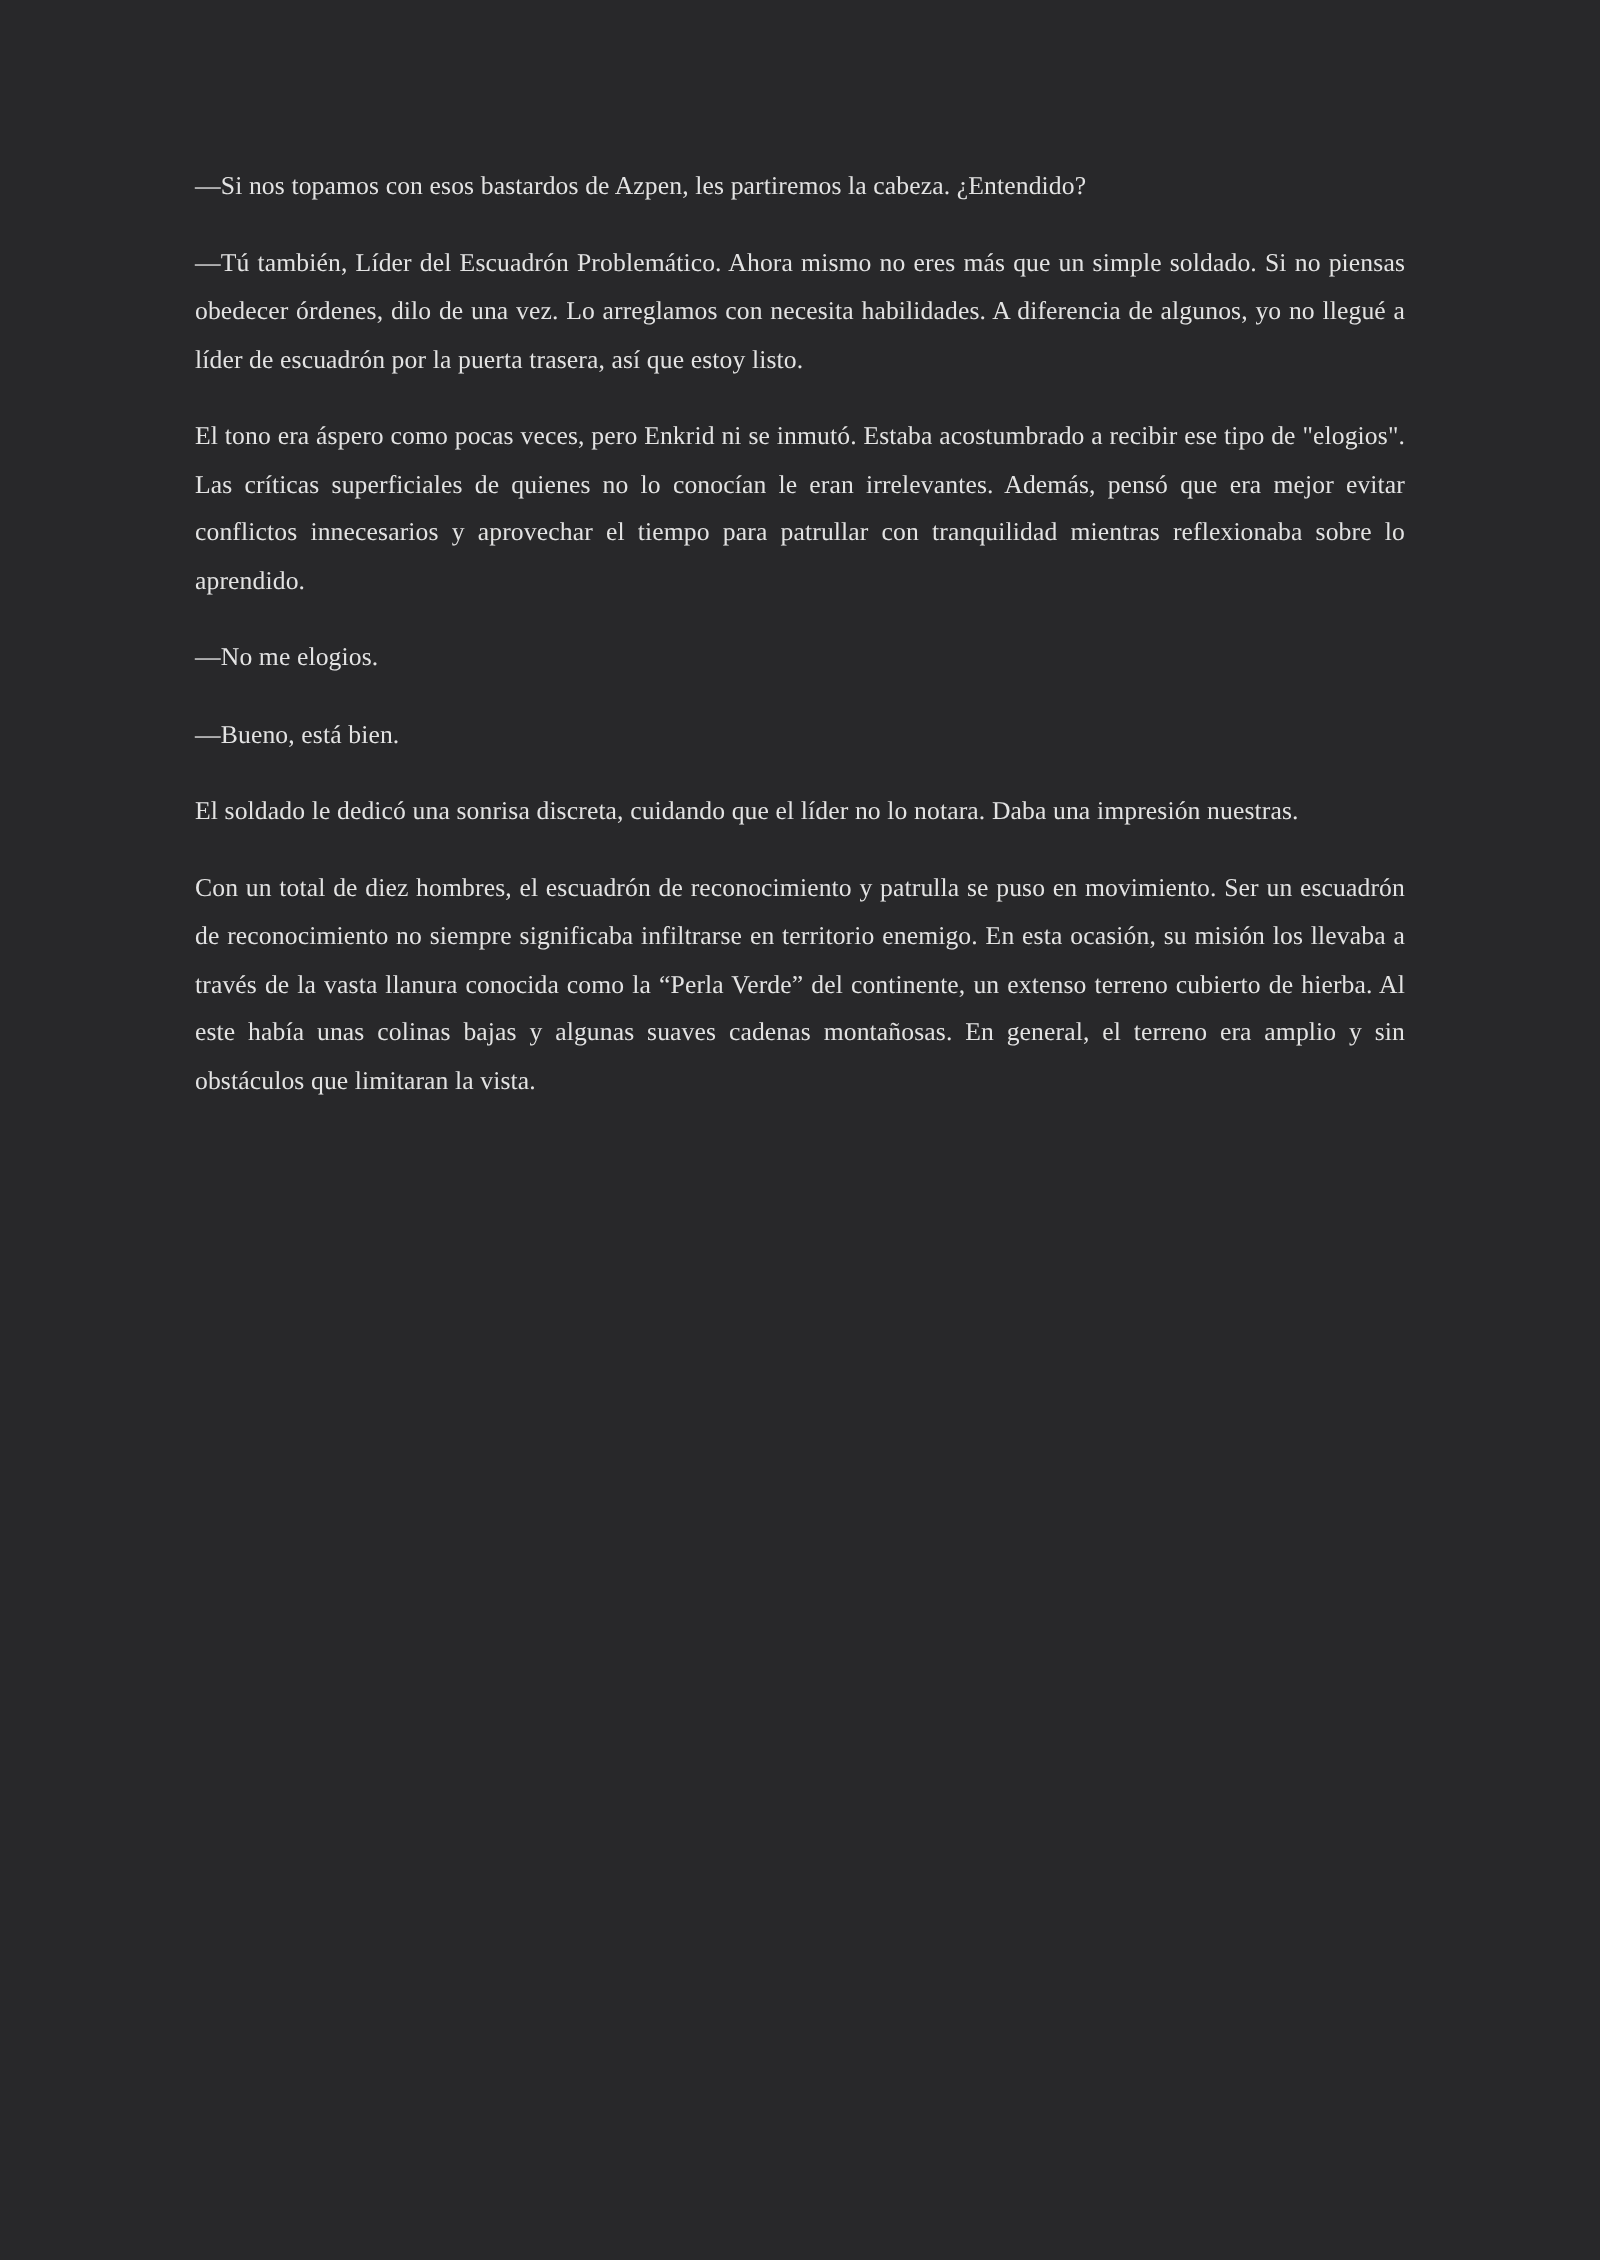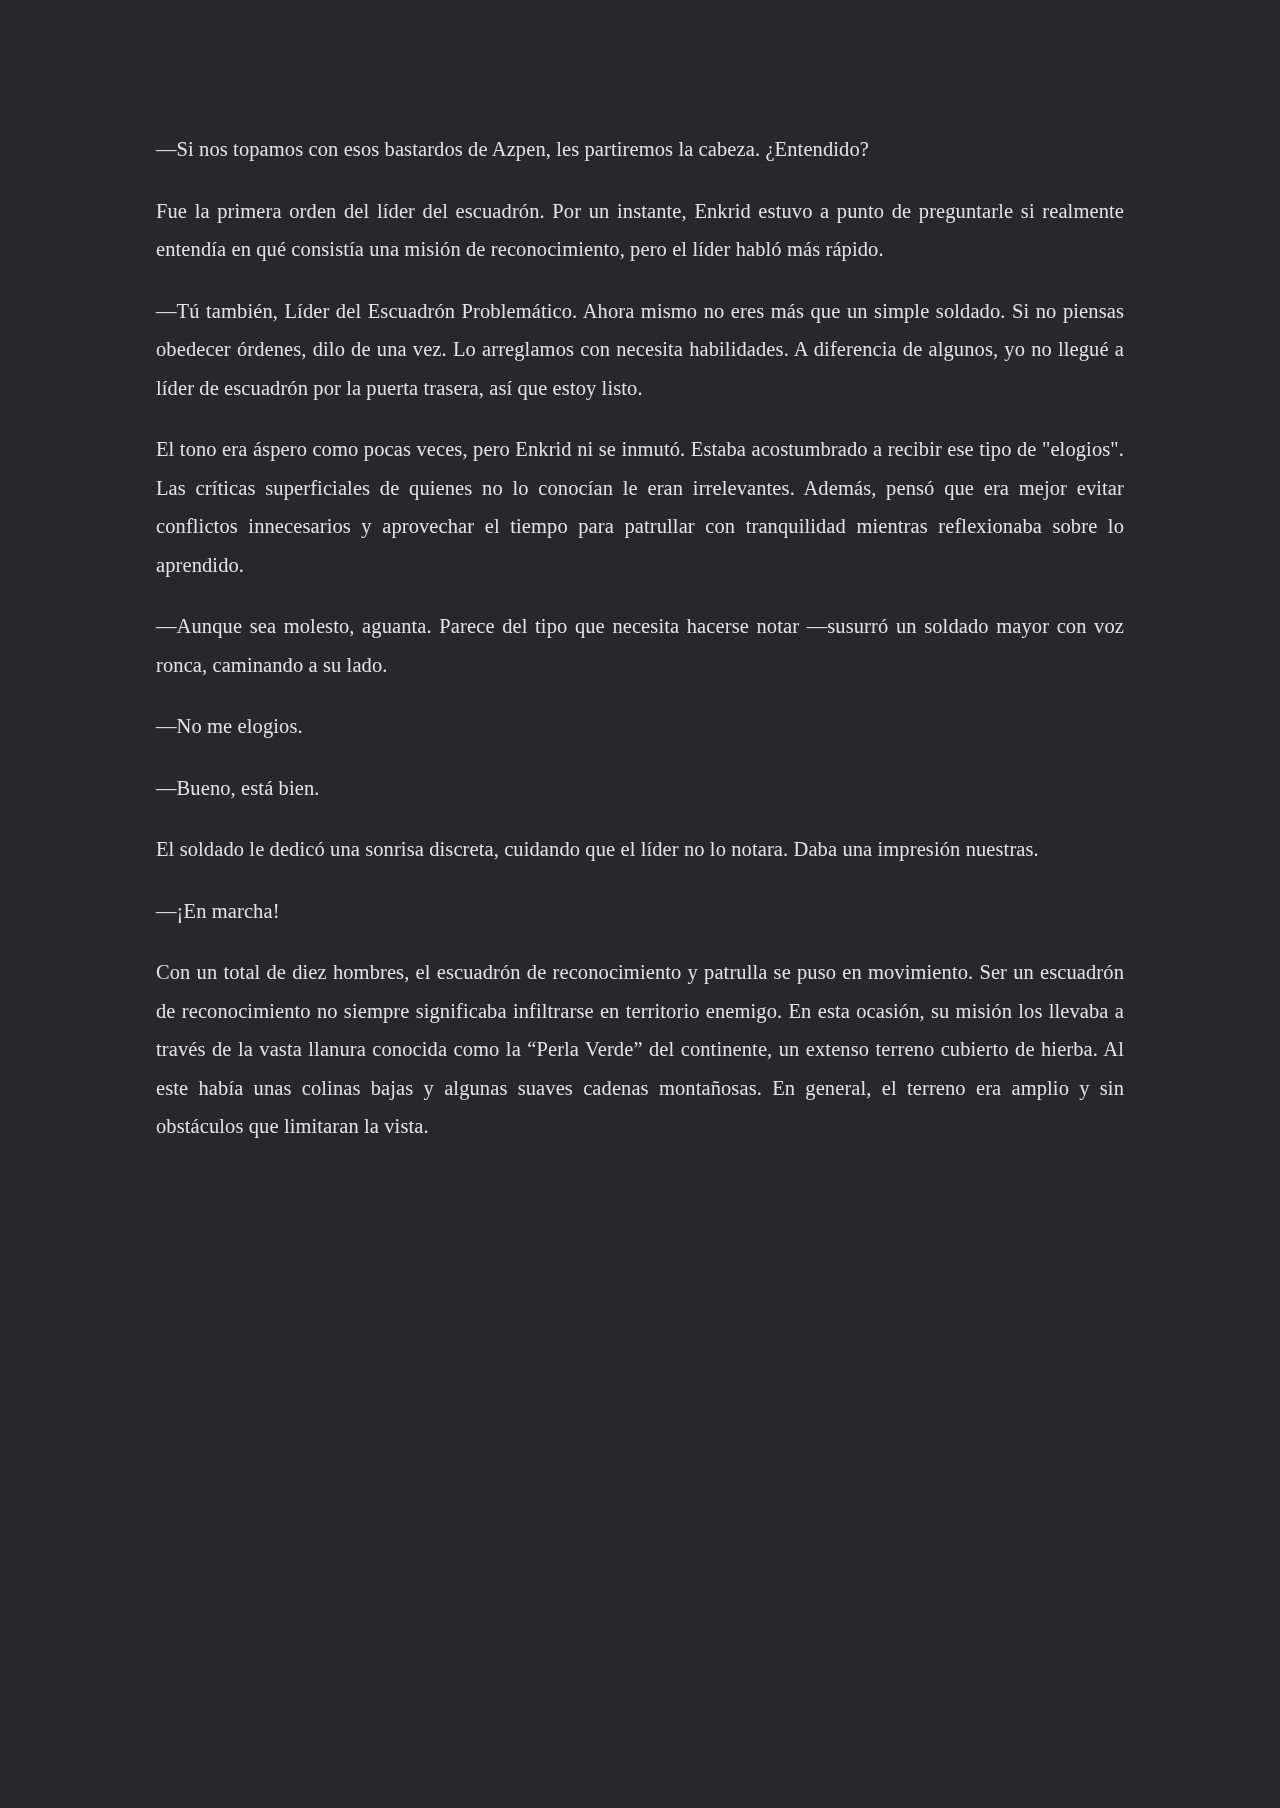--- a/index.html
+++ b/index.html
@@ -31,23 +31,20 @@
     text-align: justify;
     letter-spacing: 0.1px;
   }
 </style>
 </head>
 <body style="background: rgb(40, 40, 42);">
 
 <div class="reader-page">
   <div class="text-column" style="color: rgb(227, 227, 227);">
       <p>—Si nos topamos con esos bastardos de Azpen, les partiremos la cabeza. ¿Entendido?</p>
-      <p>Fue la primera orden del líder del escuadrón. Por un instante, Enkrid estuvo a punto de preguntarle si realmente entendía en qué consistía una misión de reconocimiento, pero el líder habló más rápido.</p>
       <p>—Tú también, Líder del Escuadrón Problemático. Ahora mismo no eres más que un simple soldado. Si no piensas obedecer órdenes, dilo de una vez. Lo arreglamos con necesita habilidades. A diferencia de algunos, yo no llegué a líder de escuadrón por la puerta trasera, así que estoy listo.</p>
       <p>El tono era áspero como pocas veces, pero Enkrid ni se inmutó. Estaba acostumbrado a recibir ese tipo de "elogios". Las críticas superficiales de quienes no lo conocían le eran irrelevantes. Además, pensó que era mejor evitar conflictos innecesarios y aprovechar el tiempo para patrullar con tranquilidad mientras reflexionaba sobre lo aprendido.</p>
-      <p>—Aunque sea molesto, aguanta. Parece del tipo que necesita hacerse notar —susurró un soldado mayor con voz ronca, caminando a su lado.</p>
       <p>—No me elogios.</p>
       <p>—Bueno, está bien.</p>
       <p>El soldado le dedicó una sonrisa discreta, cuidando que el líder no lo notara. Daba una impresión nuestras.</p>
-      <p>—¡En marcha!</p>
       <p>Con un total de diez hombres, el escuadrón de reconocimiento y patrulla se puso en movimiento. Ser un escuadrón de reconocimiento no siempre significaba infiltrarse en territorio enemigo. En esta ocasión, su misión los llevaba a través de la vasta llanura conocida como la “Perla Verde” del continente, un extenso terreno cubierto de hierba. Al este había unas colinas bajas y algunas suaves cadenas montañosas. En general, el terreno era amplio y sin obstáculos que limitaran la vista.</p>
     </div>
 </div>
 
 </body></html>

